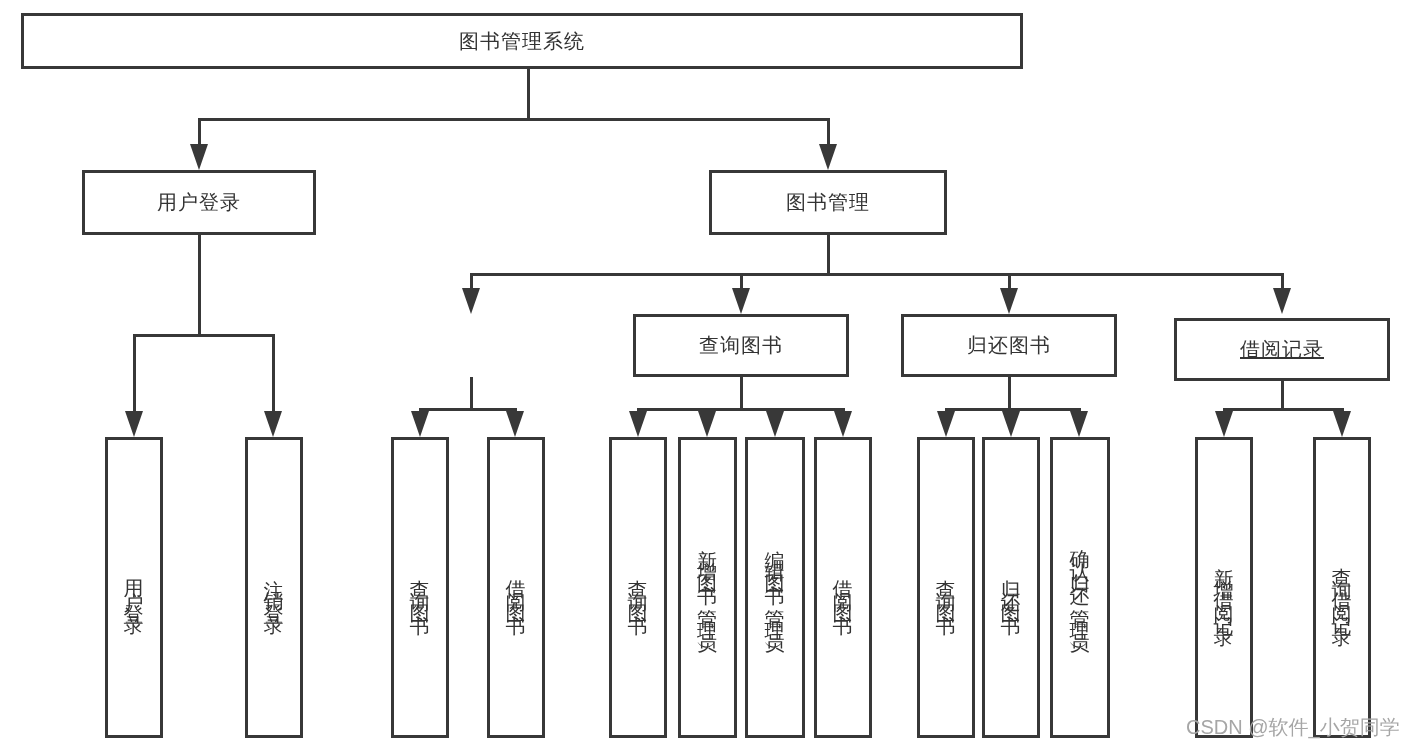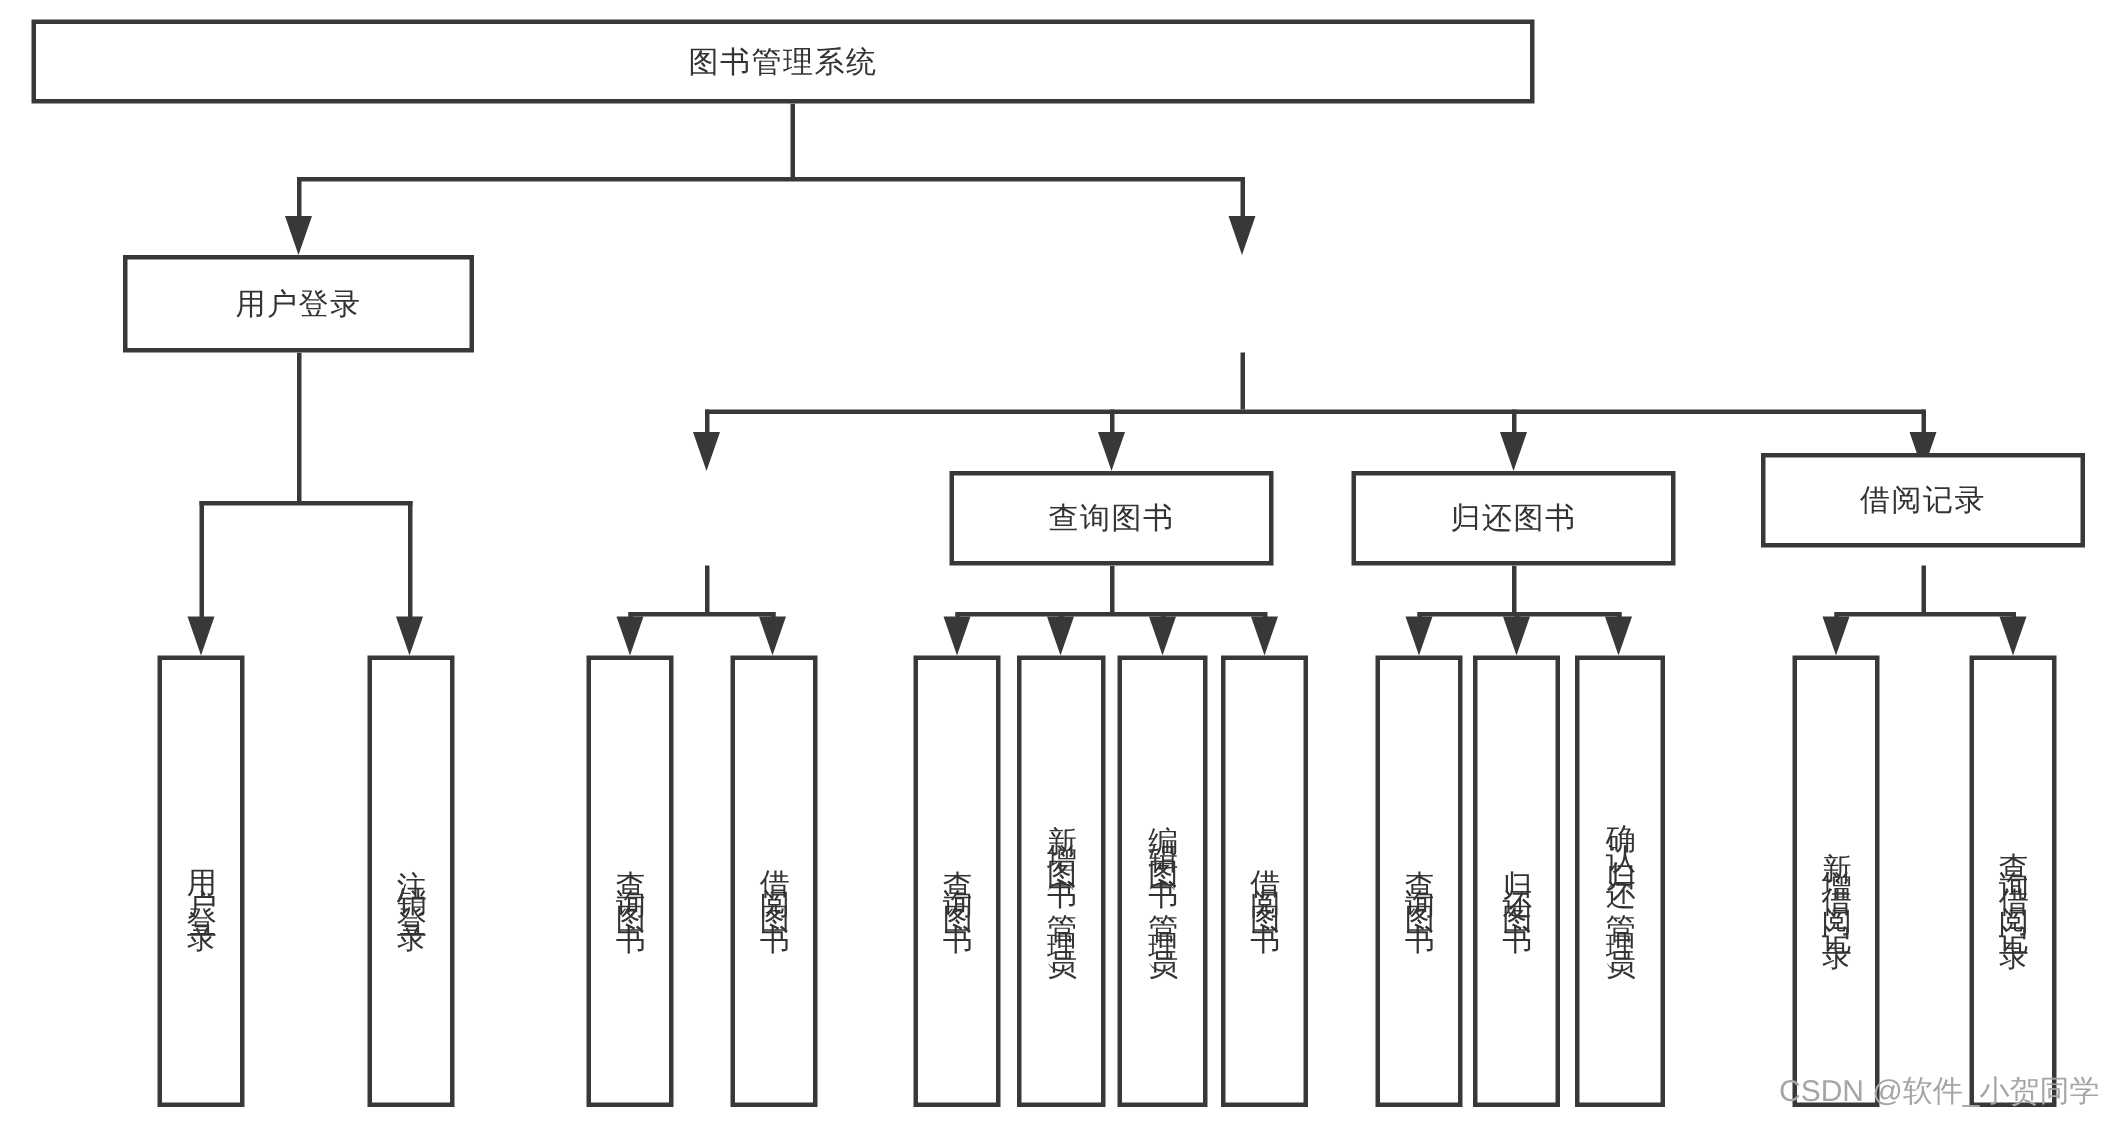--- a/index.html
+++ b/index.html
@@ -41,28 +41,31 @@
 
 <div class="stage">
 
   <div class="node" style="left:21px;top:13px;width:1002px;height:56px;">
     <span>图书管理系统</span>
   </div>
 
   <div class="node" style="left:82px;top:170px;width:234px;height:65px;">
     <span>用户登录</span>
   </div>
+  <div class="node" style="left:709px;top:170px;width:238px;height:65px;">
+    <span>图书管理</span>
+  </div>
 
   <div class="node" style="left:633px;top:314px;width:216px;height:63px;">
     <span>查询图书</span>
   </div>
   <div class="node" style="left:901px;top:314px;width:216px;height:63px;">
     <span>归还图书</span>
   </div>
-  <div class="node" style="left:1174px;top:302px;width:216px;height:63px;">
+  <div class="node" style="left:1174px;top:318px;width:216px;height:63px;text-decoration:underline;">
     <span>借阅记录</span>
   </div>
 
   <div class="node leaf" style="left:105px;top:437px;width:58px;height:301px;">
     <span class="vtext">用户登录</span>
   </div>
   <div class="node leaf" style="left:245px;top:437px;width:58px;height:301px;">
     <span class="vtext">注销登录</span>
   </div>
 

